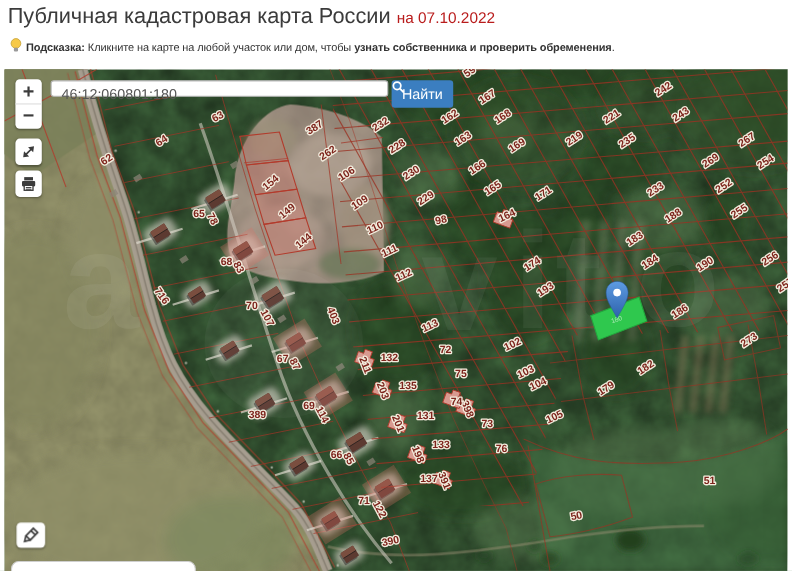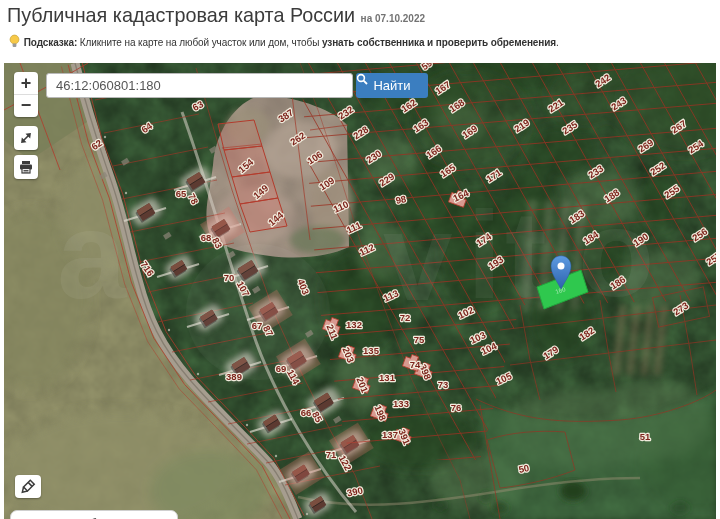--- a/index.html
+++ b/index.html
@@ -1,21 +1,21 @@
 <!DOCTYPE html>
 <html lang="ru"><head><meta charset="utf-8">
 <style>
 *{margin:0;padding:0;box-sizing:border-box}
 body{width:720px;height:519px;background:#fff;font-family:"Liberation Sans",sans-serif;overflow:hidden;position:relative}
 .title{position:absolute;left:7px;top:4px;font-size:19.8px;color:#3b3b3b;white-space:nowrap}
-.title .date{font-size:10px;color:#737373;font-weight:bold}
+.title .date{font-size:14px;color:#b91c1c;font-weight:normal}
 .hint{position:absolute;left:8px;top:34px;font-size:10px;letter-spacing:-0.1px;color:#333;white-space:nowrap}
 .map{position:absolute;left:4px;top:63px;width:712px;height:456px;overflow:hidden}
 .map svg{position:absolute;left:0;top:0}
-.searchbox{position:absolute;left:42px;top:10px;width:307px;height:25px;background:#fff;border:1px solid #b9b9b9;border-radius:3px;font-size:13px;color:#565656;line-height:23px;padding-left:9px}.findbtn{position:absolute;left:352px;top:10px;width:72px;height:25px;background:#3b7ec0;border-radius:3px;color:#fff;font-size:13px;display:flex;align-items:center;justify-content:center;gap:4px}
+.searchbox{position:absolute;left:42px;top:10px;width:307px;height:15px;background:#fff;border:1px solid #b9b9b9;border-radius:3px;font-size:13px;color:#565656;line-height:23px;padding-left:9px}.findbtn{position:absolute;left:352px;top:10px;width:56px;height:25px;background:#3b7ec0;border-radius:3px;color:#fff;font-size:13px;display:flex;align-items:center;justify-content:center;gap:4px}
 .ctl{position:absolute;width:24px;height:24px;background:#fff;border-radius:4px;box-shadow:0 1px 2px rgba(0,0,0,0.35);color:#3c3c3c;text-align:center}
 .zoomp{left:10px;top:9px;height:45px;border-radius:4px}
 .zoomp .plus{font-size:18px;font-weight:bold;line-height:22px;border-bottom:1px solid #ddd;height:23px}
 .zoomp .minus{font-size:18px;font-weight:bold;line-height:20px;height:22px}
 .fsbtn{left:10px;top:63px}
 .prbtn{left:10px;top:92px}
 .rulbtn{left:11px;top:412px;width:26px;height:23px}
 .bottombox{position:absolute;left:6px;top:447px;width:168px;height:30px;background:#fff;border:1px solid #cfcfcf;border-radius:7px;font-size:12px;color:#555;padding:6px 0 0 14px}
 </style></head>
 <body>

